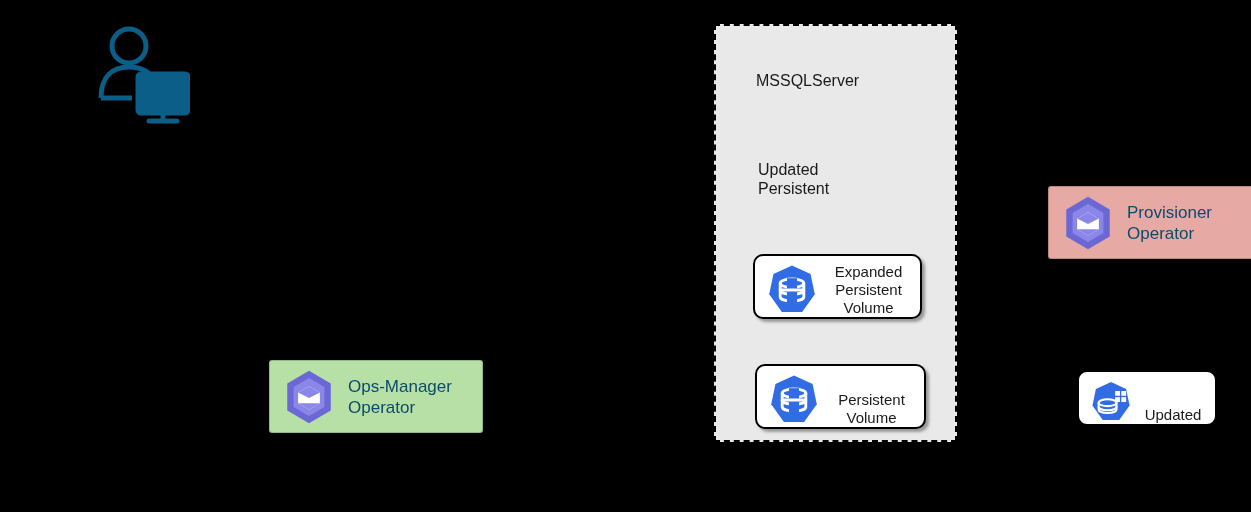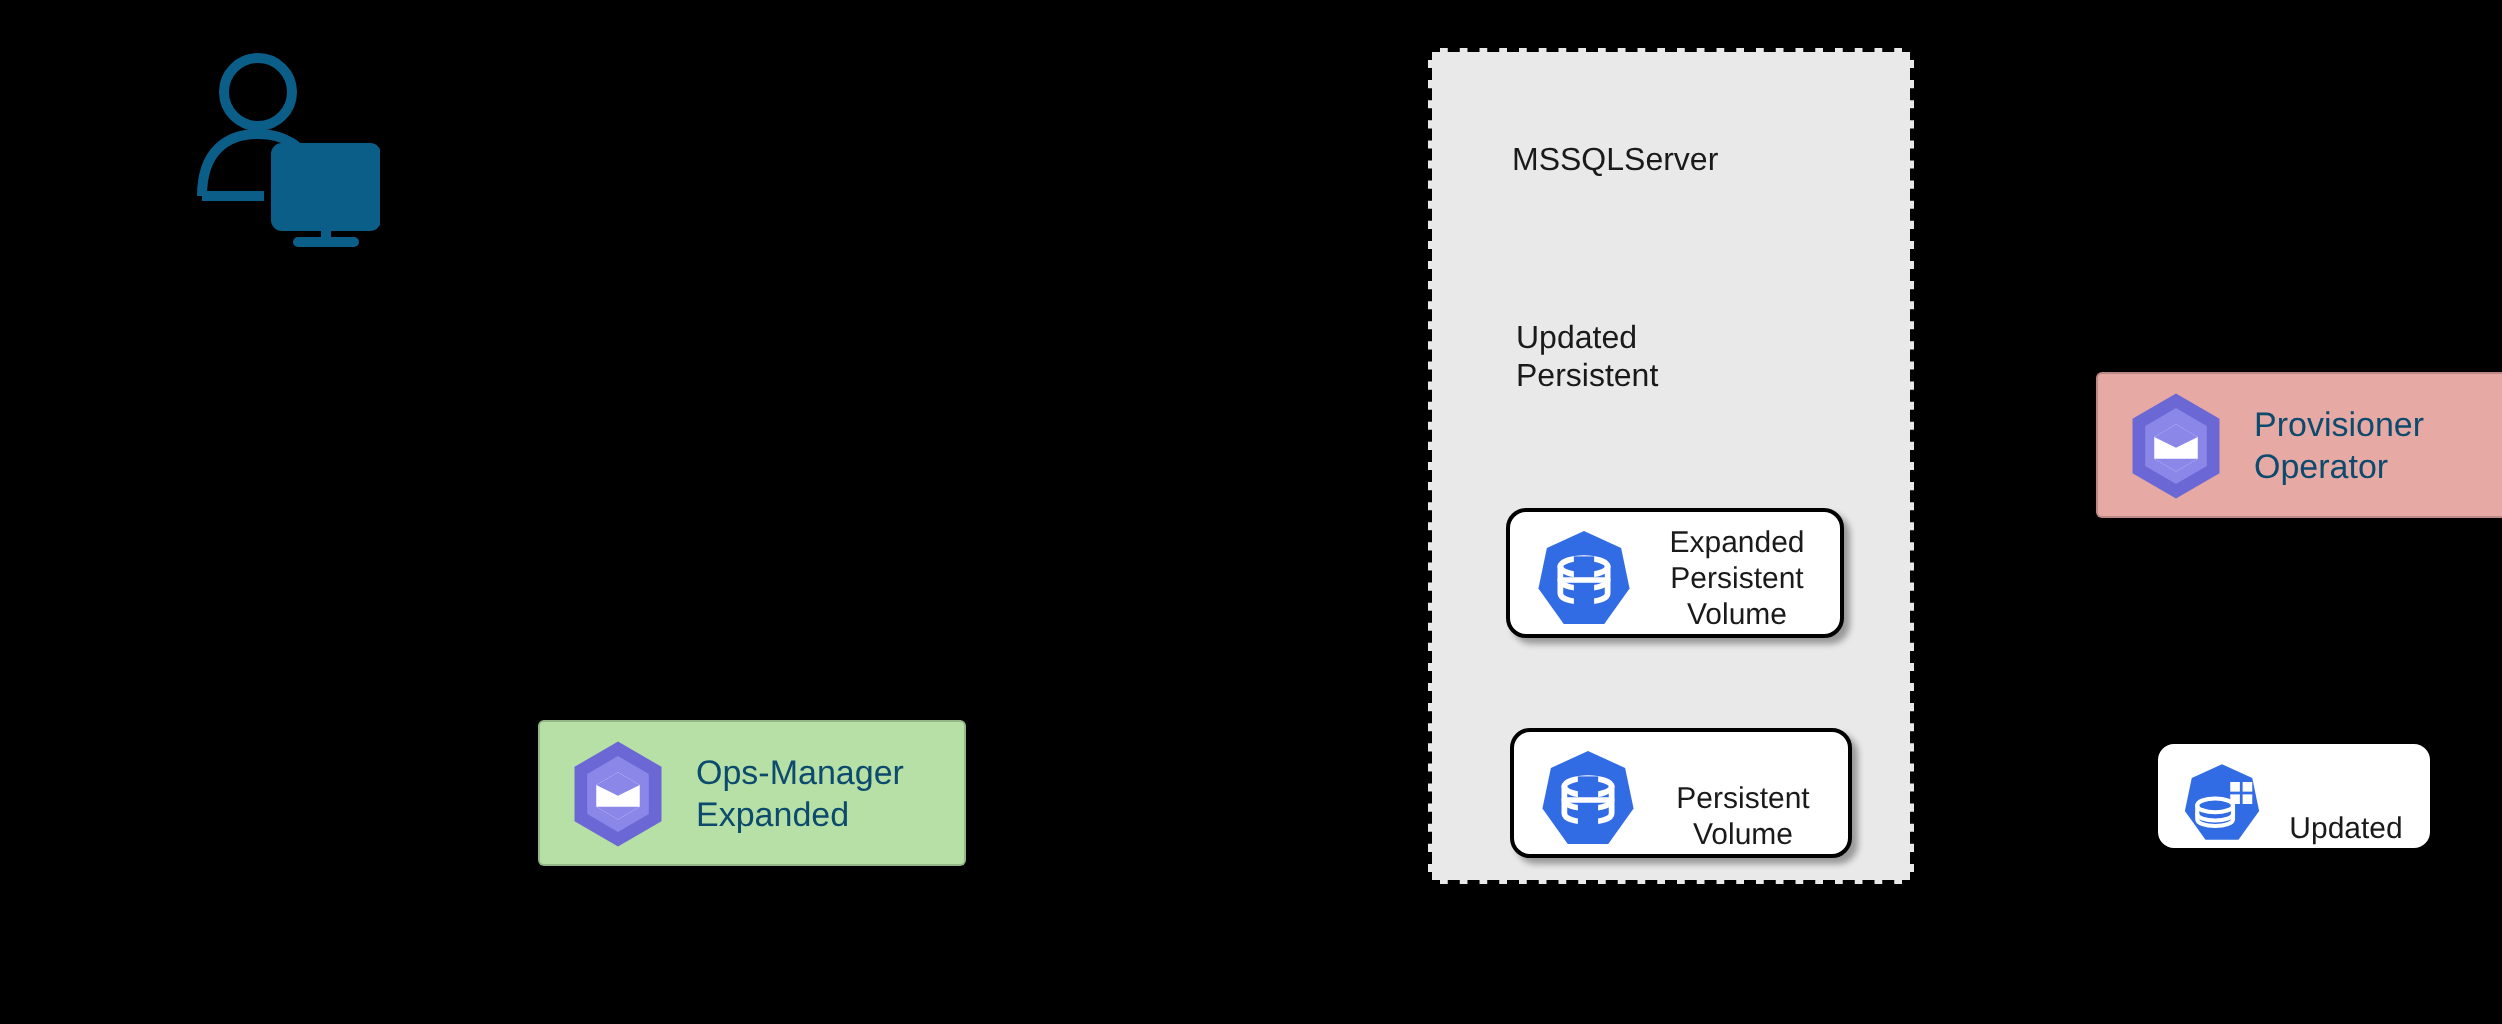--- a/index.html
+++ b/index.html
@@ -240,21 +240,21 @@
   <svg class="icon icon-op-58" viewBox="0 0 64 64" xmlns="http://www.w3.org/2000/svg">
     <polygon points="32,3 56,17 56,47 32,61 8,47 8,17" fill="#6b68d6"></polygon>
     <polygon points="32,11 49,21 49,43 32,53 15,43 15,21" fill="#8a87e8"></polygon>
     <polygon points="32,20 44,27 44,39 32,46 32,33" fill="#ffffff"></polygon>
     <polygon points="32,20 20,27 20,39 32,46 32,33" fill="#ffffff"></polygon>
     <polygon points="32,33 44,27 32,20 20,27" fill="#8a87e8"></polygon>
     <polygon points="32,46 44,39 32,46 20,39" fill="#8a87e8"></polygon>
     <path d="M 20 39 L 32 46 L 44 39" fill="#8a87e8"></path>
   </svg>
   <div class="chip-label">Ops-Manager
-Expanded</div>
+Operator</div>
 </div>
 
 <div class="node chip" id="chip-provisioner-operator">
   <svg class="icon icon-op-58" viewBox="0 0 64 64" xmlns="http://www.w3.org/2000/svg">
     <polygon points="32,3 56,17 56,47 32,61 8,47 8,17" fill="#6b68d6"></polygon>
     <polygon points="32,11 49,21 49,43 32,53 15,43 15,21" fill="#8a87e8"></polygon>
     <polygon points="32,20 44,27 44,39 32,46 32,33" fill="#ffffff"></polygon>
     <polygon points="32,20 20,27 20,39 32,46 32,33" fill="#ffffff"></polygon>
     <polygon points="32,33 44,27 32,20 20,27" fill="#8a87e8"></polygon>
     <path d="M 20 39 L 32 46 L 44 39" fill="#8a87e8"></path>

